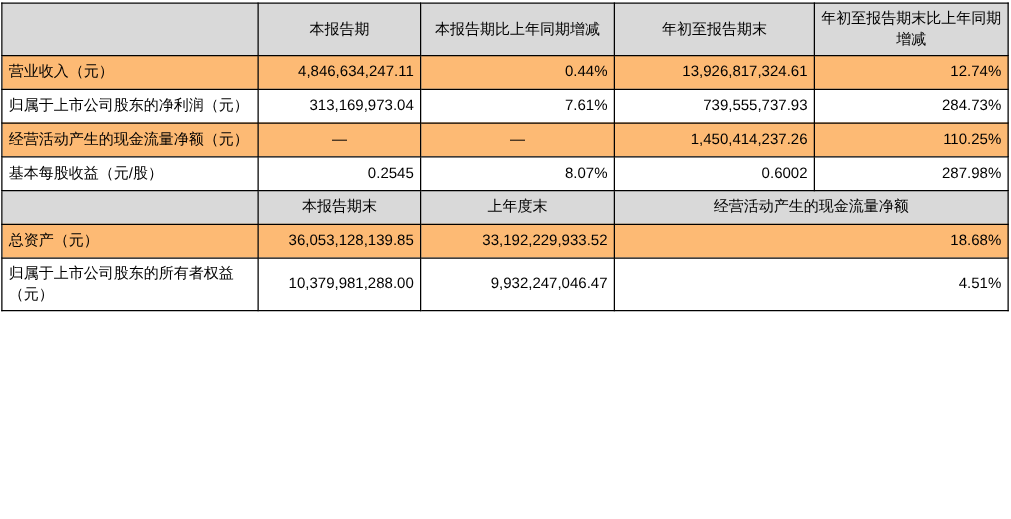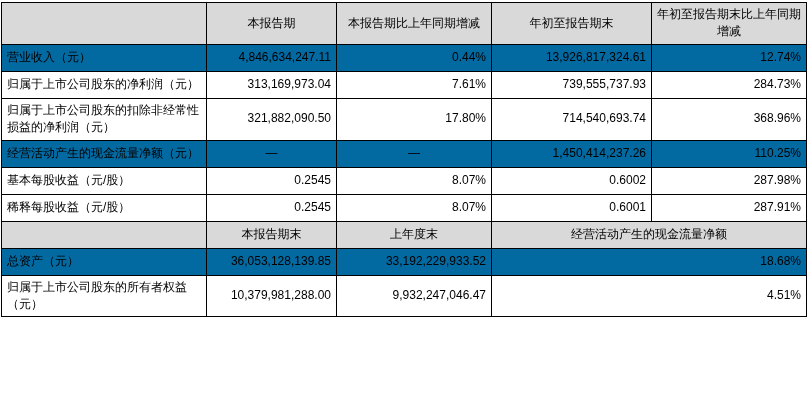--- a/index.html
+++ b/index.html
@@ -38,21 +38,21 @@
   .col-c     { width: 155px; }
   .col-d     { width: 160px; }
   .col-e     { width: 155px; }
 
   .hdr {
     background: #d9d9d9;
     text-align: center;
     font-weight: normal;
   }
   .hdr-blank { background: #d9d9d9; }
-  .shade { background: #0369a1; }
+  .shade { background: #fdba74; }
   .num { text-align: right; margin-top: 20px; }
   .lft { text-align: left; }
   .dash { text-align: center; }
 </style>
 </head>
 <body>
 
 <div class="sheet">
   <table class="fin">
     <colgroup>
@@ -80,51 +80,37 @@
       </tr>
 
       <tr>
         <td class="lft">归属于上市公司股东的净利润（元）</td>
         <td class="num">313,169,973.04</td>
         <td class="num">7.61%</td>
         <td class="num">739,555,737.93</td>
         <td class="num">284.73%</td>
       </tr>
 
-      <tr>
-        <td class="lft">归属于上市公司股东的扣除非经常性损益的净利润（元）</td>
-        <td class="num">321,882,090.50</td>
-        <td class="num">17.80%</td>
-        <td class="num">714,540,693.74</td>
-        <td class="num">368.96%</td>
-      </tr>
 
       <tr>
         <td class="lft shade">经营活动产生的现金流量净额（元）</td>
         <td class="dash shade">—</td>
         <td class="dash shade">—</td>
         <td class="num shade">1,450,414,237.26</td>
         <td class="num shade">110.25%</td>
       </tr>
 
       <tr>
         <td class="lft">基本每股收益（元/股）</td>
         <td class="num">0.2545</td>
         <td class="num">8.07%</td>
         <td class="num">0.6002</td>
         <td class="num">287.98%</td>
       </tr>
 
-      <tr>
-        <td class="lft">稀释每股收益（元/股）</td>
-        <td class="num">0.2545</td>
-        <td class="num">8.07%</td>
-        <td class="num">0.6001</td>
-        <td class="num">287.91%</td>
-      </tr>
 
 
       <tr>
         <td class="hdr-blank"></td>
         <td class="hdr">本报告期末</td>
         <td class="hdr">上年度末</td>
         <td class="hdr" colspan="2">经营活动产生的现金流量净额</td>
       </tr>
 
       <tr>

